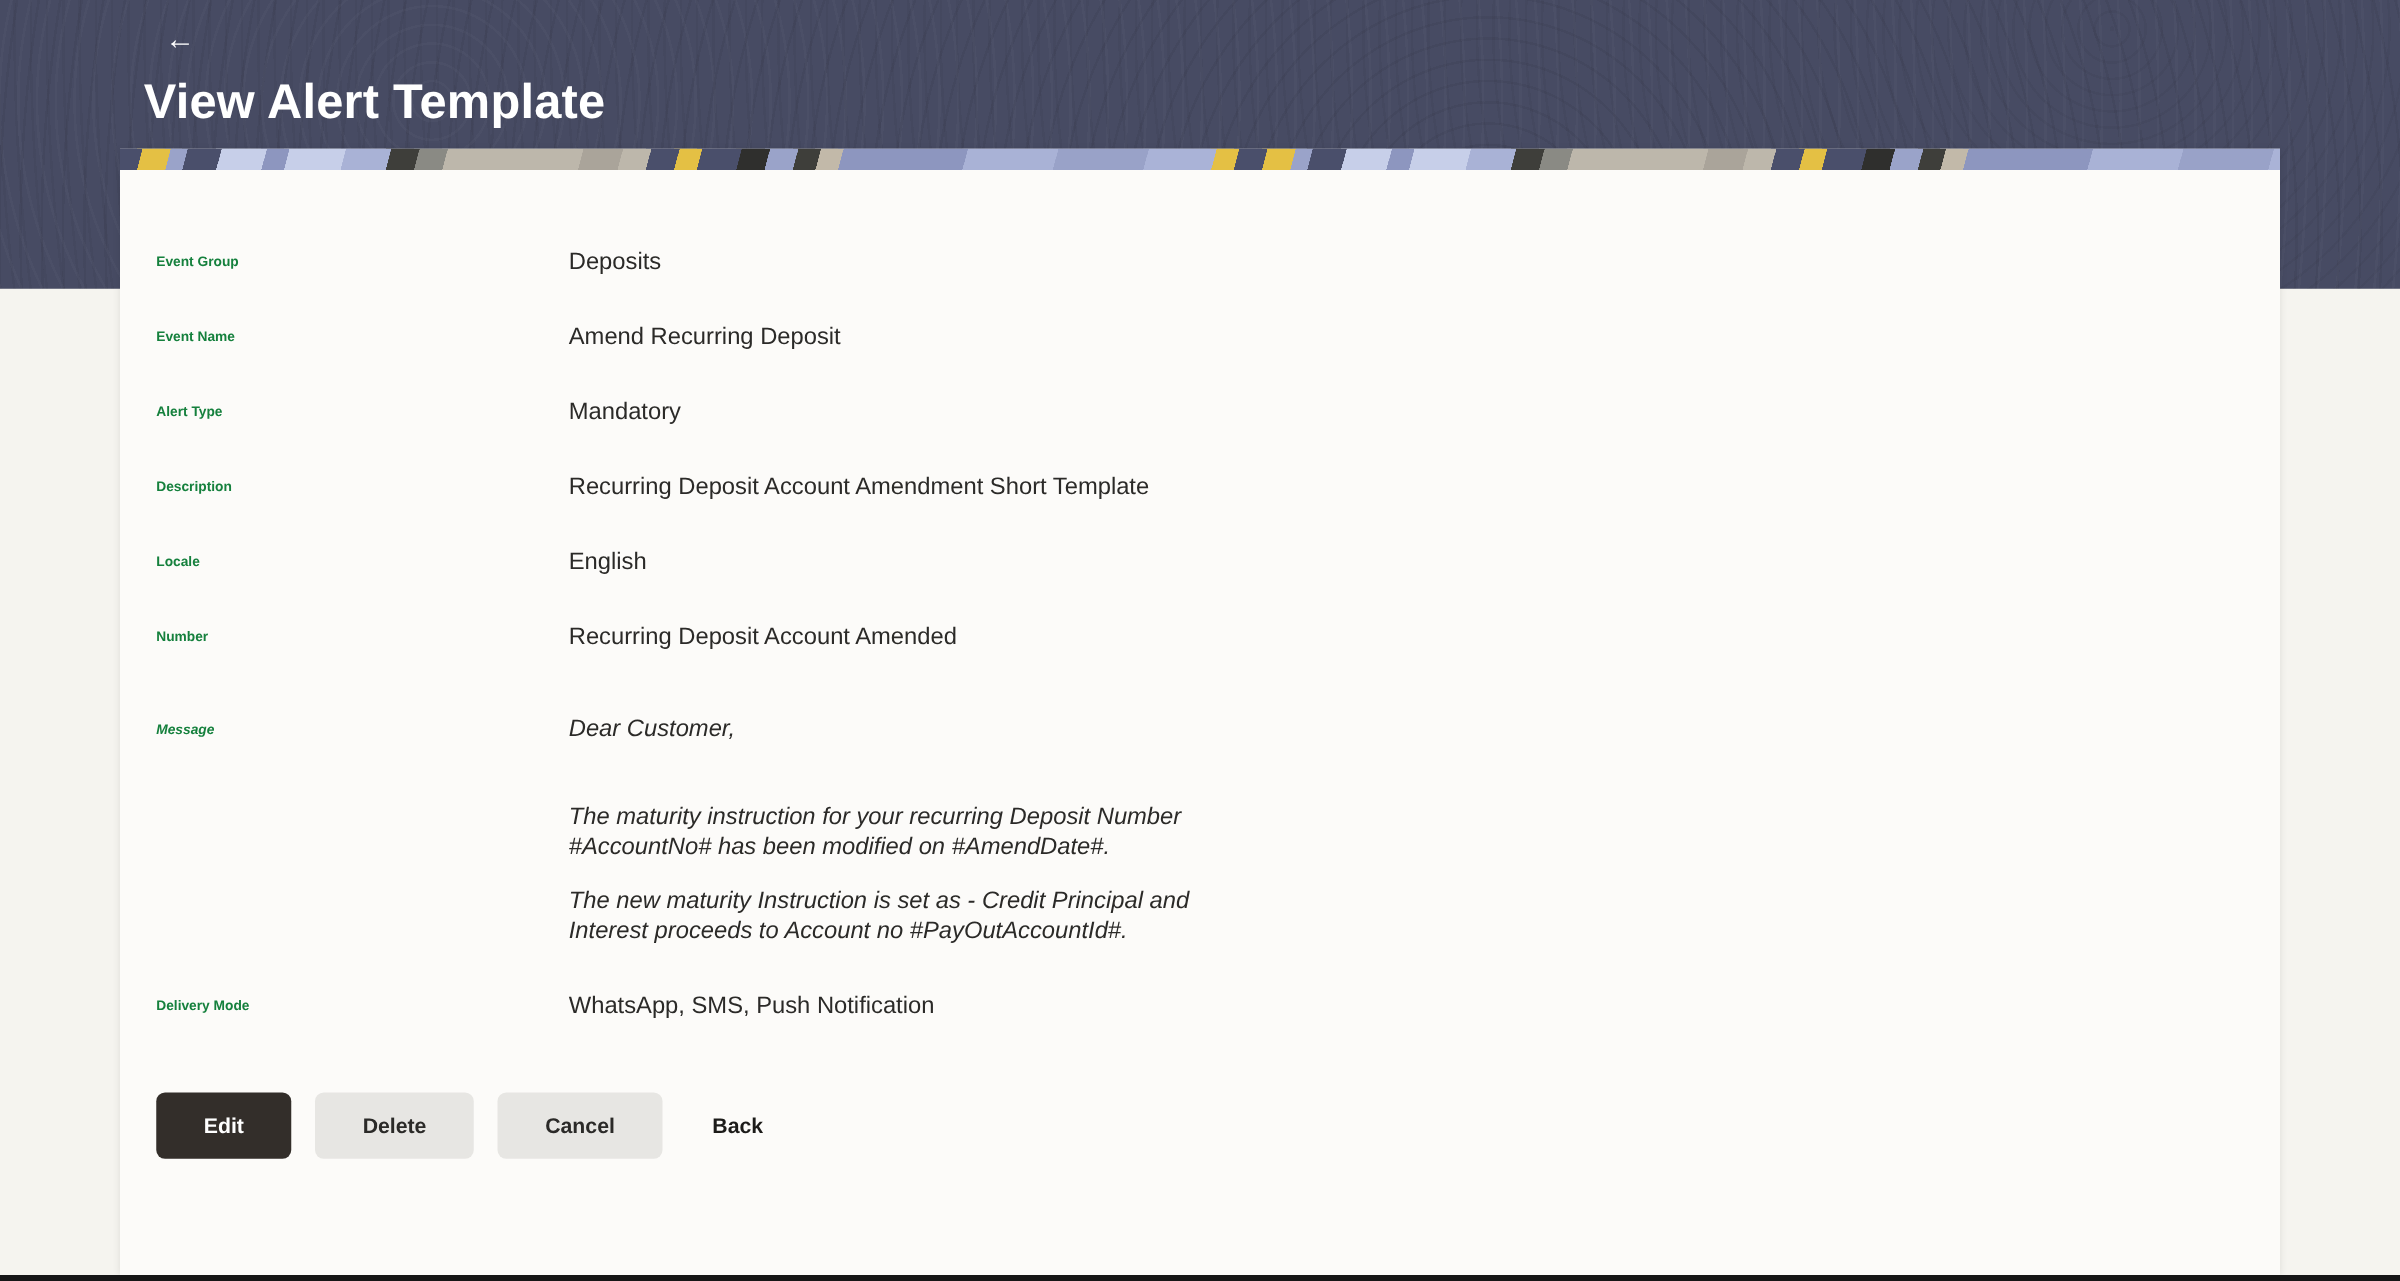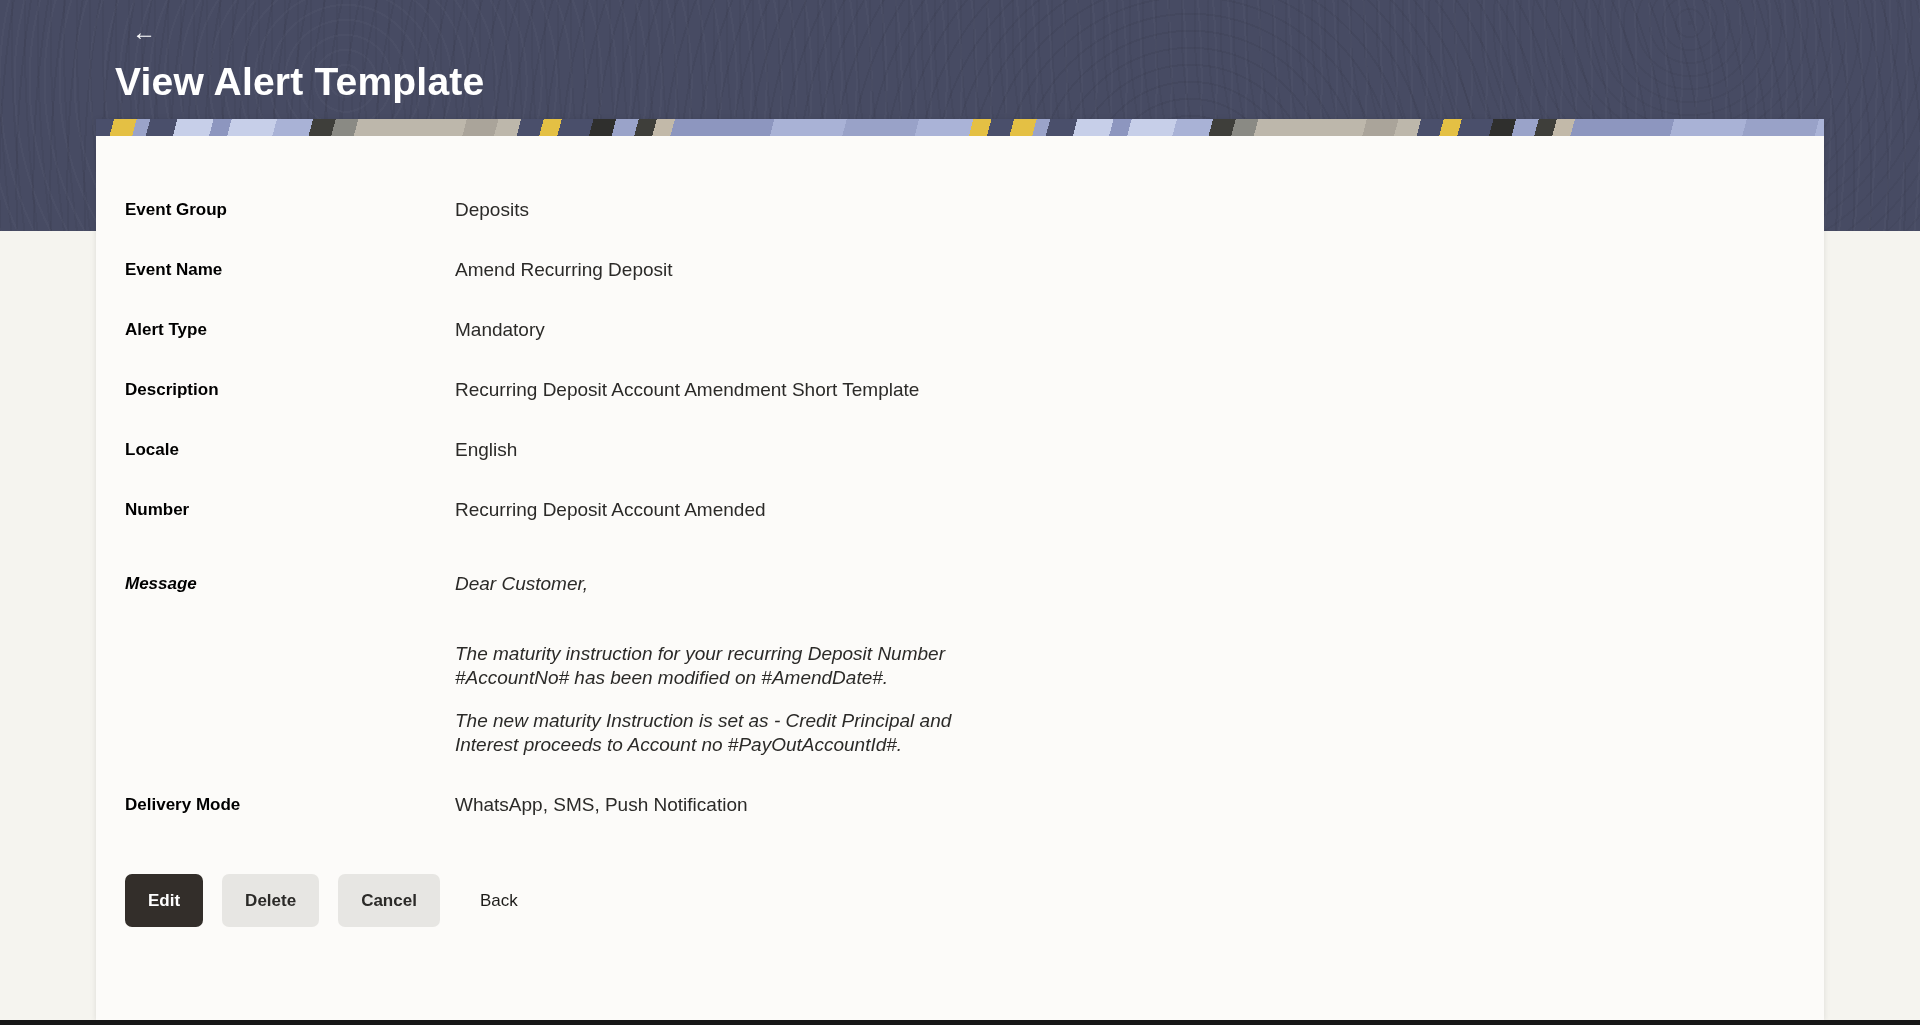--- a/index.html
+++ b/index.html
@@ -82,23 +82,23 @@
   }
   .card-content {
     padding: 62px 0 0 29px;
   }
 
   
   .row { display: flex; align-items: flex-start; margin-bottom: 36px; }
   .row .flabel {
     width: 330px;
     flex: 0 0 330px;
-    font-size: 17px;
-    font-weight: bold;
-    color: #000000;
+    font-size: 11px;
+    font-weight: bold;
+    color: #15803d;
     line-height: 24px;
   }
   .row .fvalue {
     font-size: 19px;
     font-weight: normal;
     color: #2b2a28;
     line-height: 24px;
   }
   .row-message { margin-top: 50px; margin-bottom: 0; font-style: italic; }
   .msg-body { max-width: 560px; }
@@ -113,32 +113,32 @@
     display: flex;
     align-items: center;
   }
   .btn {
     height: 53px;
     border: none;
     border-radius: 7px;
     font-family: "Liberation Sans", sans-serif;
     font-size: 17px;
     font-weight: bold;
-    padding: 0 23px;
+    padding: 0 38px;
     margin-right: 19px;
     cursor: pointer;
   }
   .btn-dark  { background: #332e2a; color: #ffffff; }
   .btn-light { background: #e7e6e3; color: #2b2a28; text-align: center; }
   .btn-text  {
     background: transparent;
     border: none;
     font-family: "Liberation Sans", sans-serif;
     font-size: 17px;
-    font-weight: normal;
+    font-weight: bold;
     color: #1c1b19;
     margin-left: 21px;
     cursor: pointer;
   }
 
   .bottom-strip {
     position: absolute;
     left: 0; bottom: 0;
     width: 1920px; height: 5px;
     background: #161616;

